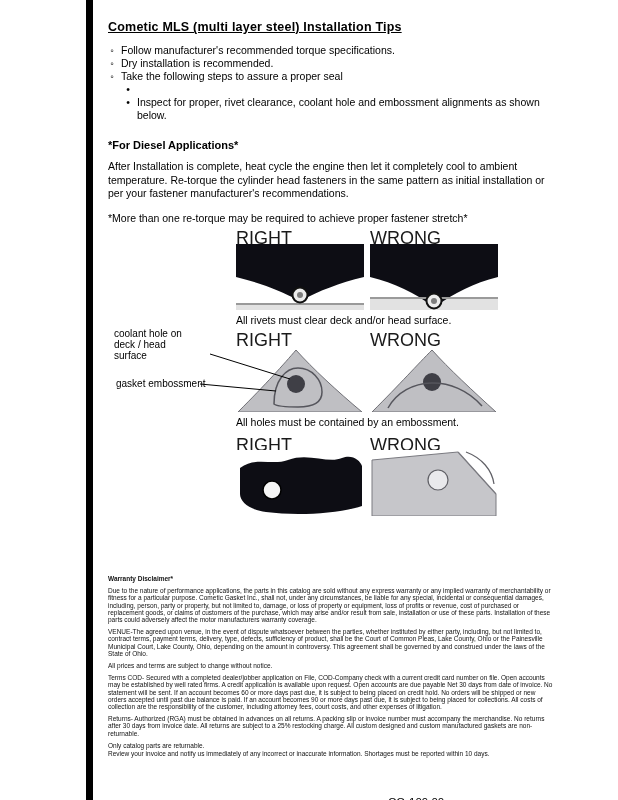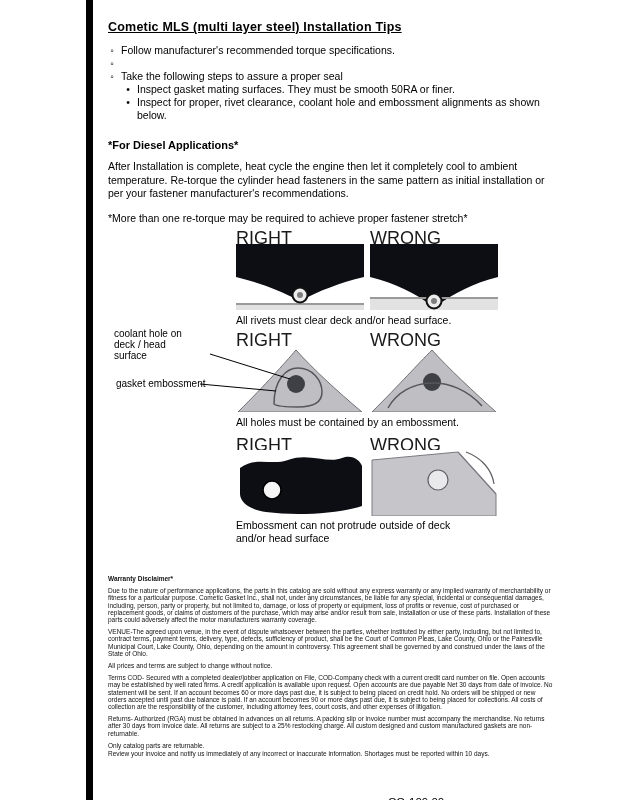--- a/index.html
+++ b/index.html
@@ -42,28 +42,28 @@
 
 <div class="content">
   <div class="title">Cometic MLS (multi layer steel) Installation Tips</div>
 
   <div class="bullet-line">
     <span class="bullet-char">◦</span>
     <span>Follow manufacturer's recommended torque specifications.</span>
   </div>
   <div class="bullet-line">
     <span class="bullet-char">◦</span>
+    <span>Dry installation is recommended.</span>
   </div>
   <div class="bullet-line">
     <span class="bullet-char">◦</span>
     <span>Take the following steps to assure a proper seal</span>
   </div>
   <div class="bullet-line sub">
     <span class="bullet-char">•</span>
-    <span>Inspect gasket mating surfaces.  They must be smooth 50RA or finer.</span>
   </div>
   <div class="bullet-line sub">
     <span class="bullet-char">•</span>
     <span>Inspect for proper, rivet clearance, coolant hole and embossment alignments as shown below.</span>
   </div>
 
   <div class="heading">*For Diesel Applications*</div>
   <div class="para">After Installation is complete, heat cycle the engine then let it completely cool to ambient temperature. Re-torque the cylinder head fasteners in the same pattern as initial installation or per your fastener manufacturer's recommendations.</div>
   <div class="note">*More than one re-torque may be required to achieve proper fastener stretch*</div>
 </div>
@@ -131,21 +131,20 @@
   </div>
   <div class="panel" style="left:262px; top:222px;">
     <svg width="128" height="66" viewBox="0 0 128 66">
       <rect width="128" height="66" fill="#ffffff"></rect>
       <path d="M2,10 L88,2 L126,44 L126,66 L2,66 Z" fill="#c6c6ca" stroke="#7a7a80" stroke-width="1"></path>
       <line x1="88" y1="2" x2="126" y2="44" stroke="#7a7a80" stroke-width="1.2"></line>
       <circle cx="68" cy="30" r="10" fill="#e9e9ec" stroke="#606066" stroke-width="1.2"></circle>
       <path d="M96,2 C112,8 122,20 124,34" fill="none" stroke="#606066" stroke-width="1.2"></path>
     </svg>
   </div>
-  <div class="caption" style="left:128px; top:291px; width:228px;">Embossment can not protrude outside of deck and/or head surface</div>
 
   <svg class="lines-overlay">
     <line x1="102" y1="126" x2="182" y2="151" stroke="#000" stroke-width="1"></line>
     <line x1="92" y1="156" x2="168" y2="163" stroke="#000" stroke-width="1"></line>
   </svg>
 </div>
 
 <div class="legal">
   <div class="legal-heading">Warranty Disclaimer*</div>
   <p>Due to the nature of performance applications, the parts in this catalog are sold without any express warranty or any implied warranty of merchantability or fitness for a particular purpose.  Cometic Gasket Inc., shall not, under any circumstances, be liable for any special, incidental or consequential damages, including, person, party or property, but not limited to, damage, or loss of property or equipment, loss of profits or revenue, cost of purchased or replacement goods, or claims of customers of the purchase, which may arise and/or result from sale, installation or use of these parts.  Installation of these parts could adversely affect the motor manufacturers warranty coverage.</p>

